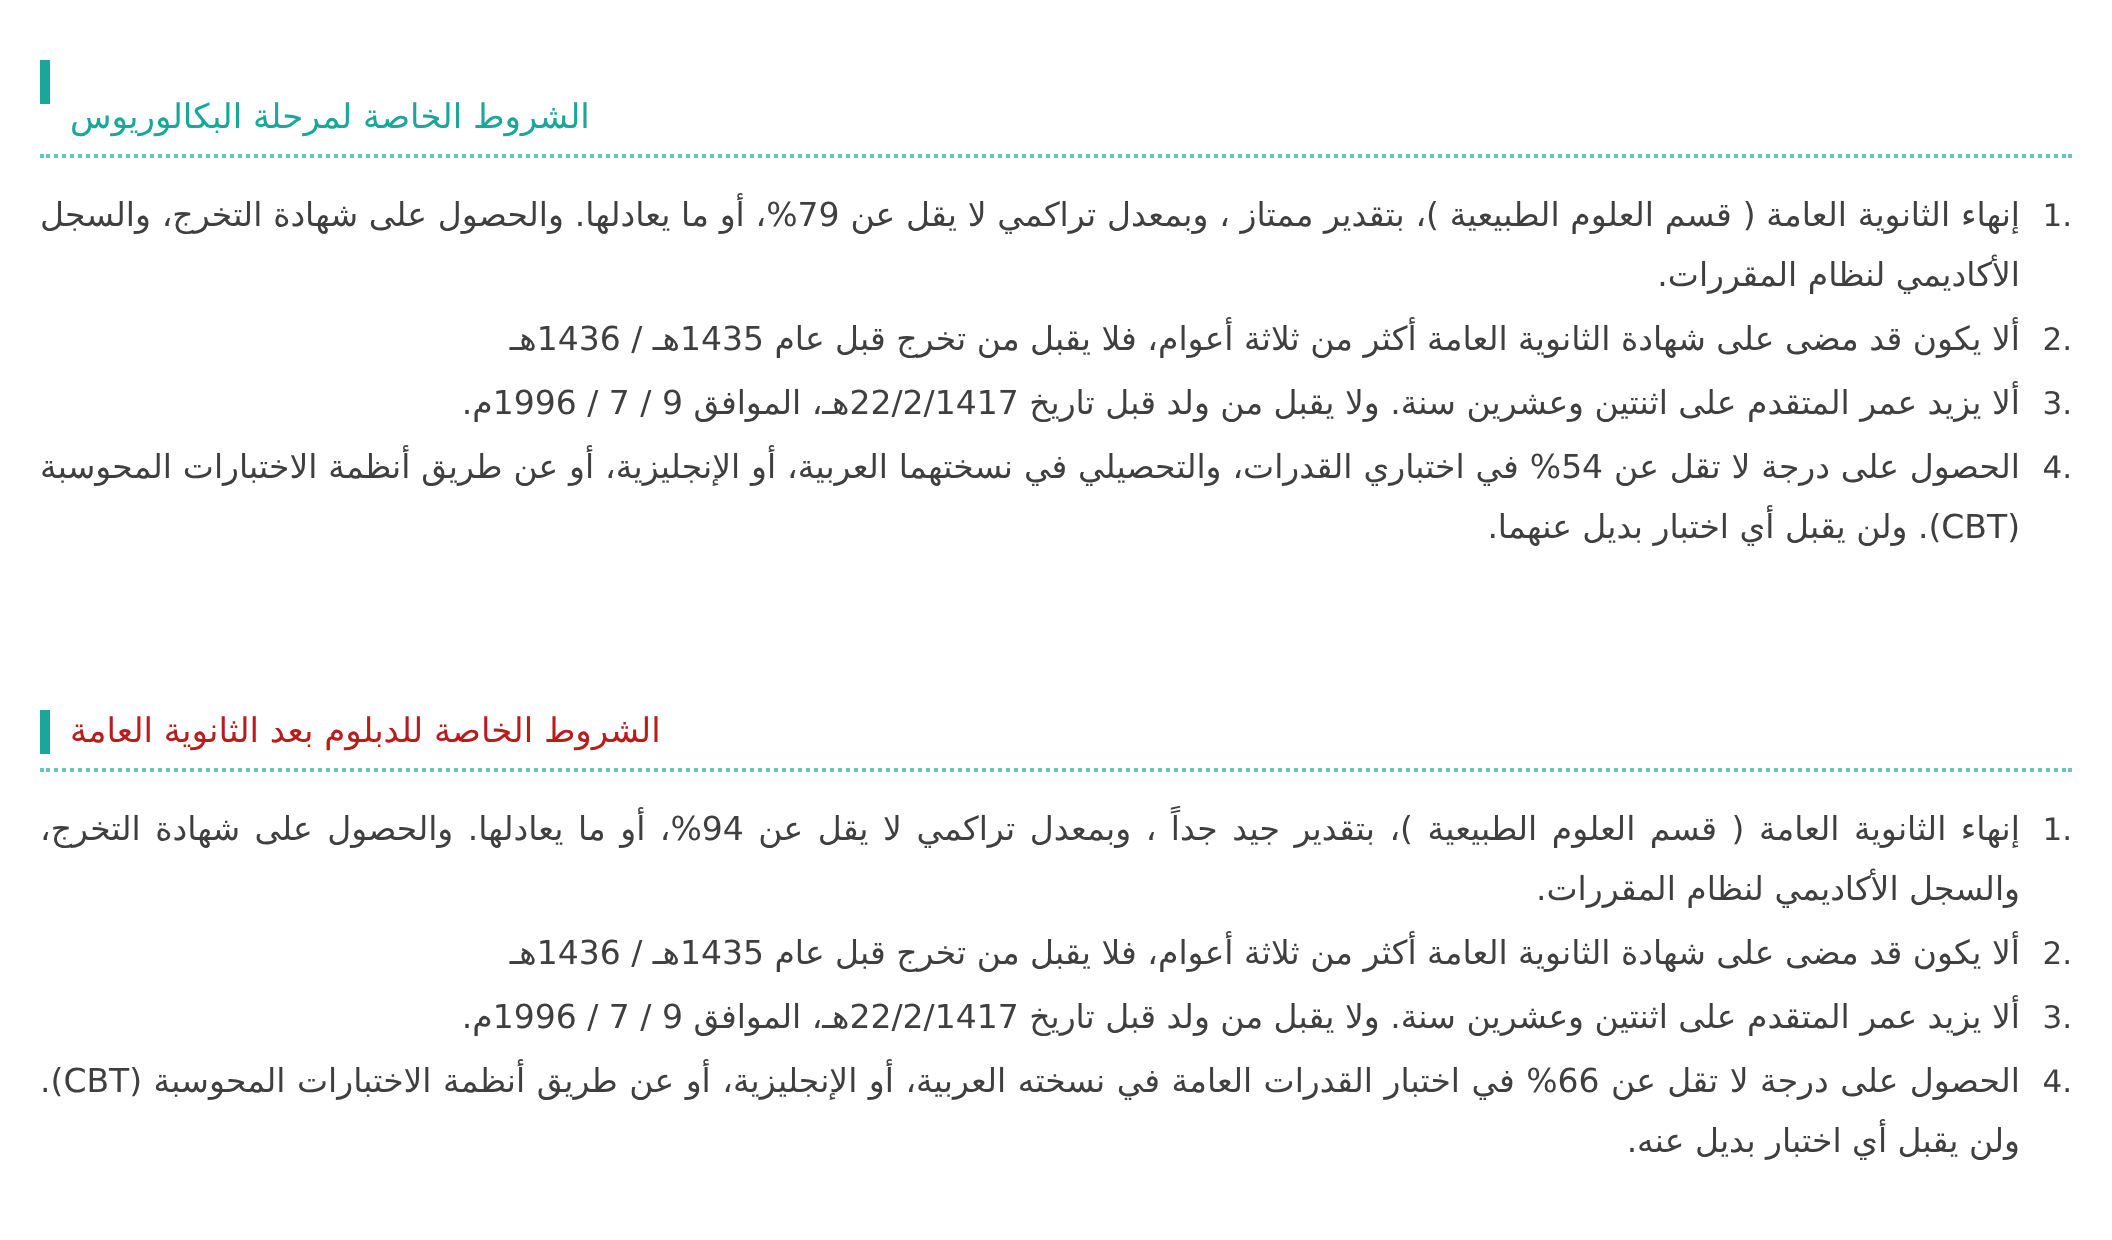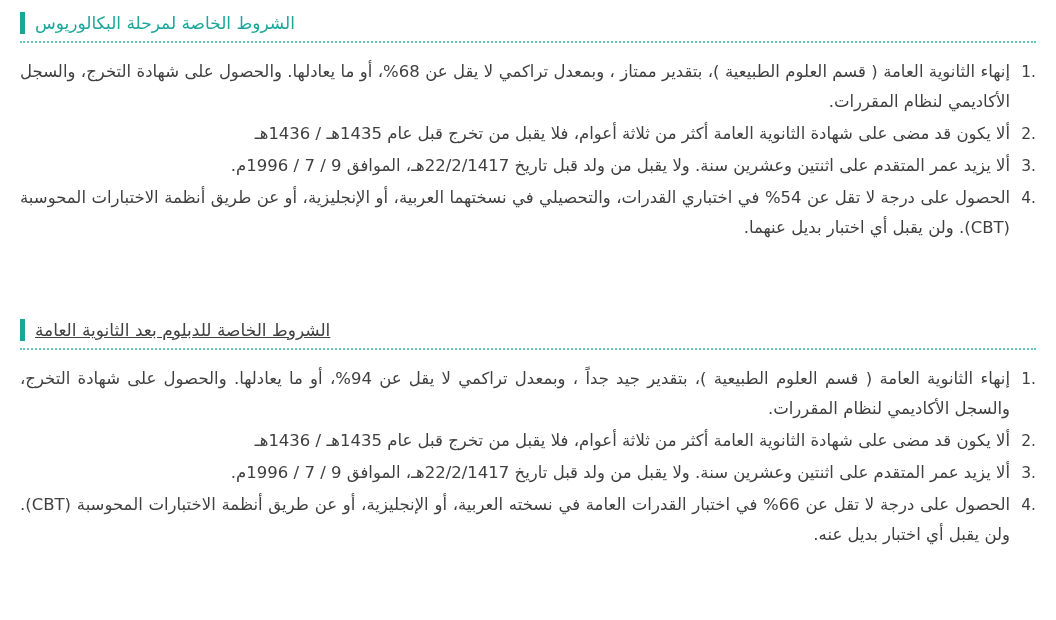--- a/index.html
+++ b/index.html
@@ -94,37 +94,37 @@
   .spacer-between { height: 74px; }
 </style>
 </head>
 <body style="background: rgb(255, 255, 255);">
 
 <div class="page">
 
   <div class="section first">
     <div class="section-header">
       <span class="header-bar" style="background: rgb(26, 167, 154);"></span>
-      <span class="header-title" style="color: rgb(26, 167, 154);">الشروط الخاصة لمرحلة البكالوريوس</span>
+      <span class="header-title" style="color: rgb(26, 167, 154); margin-top: 36px;">الشروط الخاصة لمرحلة البكالوريوس</span>
     </div>
     <div class="dotted-rule" style="border-top-color: rgb(73, 189, 178);"></div>
     <ol class="items">
-      <li>إنهاء الثانوية العامة ( قسم العلوم الطبيعية )، بتقدير ممتاز ، وبمعدل تراكمي لا يقل عن 68%، أو ما يعادلها. والحصول على شهادة التخرج، والسجل الأكاديمي لنظام المقررات.</li>
+      <li>إنهاء الثانوية العامة ( قسم العلوم الطبيعية )، بتقدير ممتاز ، وبمعدل تراكمي لا يقل عن 79%، أو ما يعادلها. والحصول على شهادة التخرج، والسجل الأكاديمي لنظام المقررات.</li>
       <li class="indent">ألا يكون قد مضى على شهادة الثانوية العامة أكثر من ثلاثة أعوام،  فلا يقبل من تخرج قبل عام 1435هـ / 1436هـ</li>
       <li class="indent">ألا يزيد عمر المتقدم على اثنتين وعشرين سنة. ولا يقبل من ولد قبل  تاريخ 22/2/1417هـ، الموافق 9 / 7 / 1996م.</li>
       <li>الحصول على درجة لا تقل عن 54% في اختباري القدرات، والتحصيلي في نسختهما العربية، أو الإنجليزية، أو عن طريق أنظمة الاختبارات المحوسبة (CBT). ولن يقبل أي اختبار بديل عنهما.</li>
     </ol>
   </div>
 
   <div class="spacer-between"></div>
 
   <div class="section second">
     <div class="section-header">
       <span class="header-bar" style="background: rgb(26, 167, 154);"></span>
-      <span class="header-title" style="color: #404040; text-decoration: underline;">الشروط الخاصة للدبلوم بعد الثانوية العامة</span>
+      <span class="header-title" style="color: #b91c1c;">الشروط الخاصة للدبلوم بعد الثانوية العامة</span>
     </div>
     <div class="dotted-rule" style="border-top-color: rgb(73, 189, 178);"></div>
     <ol class="items">
       <li>إنهاء الثانوية العامة ( قسم العلوم الطبيعية )، بتقدير جيد جداً ، وبمعدل تراكمي لا يقل عن 94%، أو ما يعادلها. والحصول على شهادة التخرج، والسجل الأكاديمي لنظام المقررات.</li>
       <li class="indent">ألا يكون قد مضى على شهادة الثانوية العامة أكثر من ثلاثة أعوام،  فلا يقبل من تخرج قبل عام 1435هـ / 1436هـ</li>
       <li class="indent">ألا يزيد عمر المتقدم على اثنتين وعشرين سنة. ولا يقبل من ولد قبل  تاريخ 22/2/1417هـ، الموافق 9 /  7  / 1996م.</li>
       <li>الحصول على درجة لا تقل عن 66% في اختبار القدرات العامة في نسخته العربية، أو الإنجليزية، أو عن طريق أنظمة الاختبارات المحوسبة (CBT). ولن يقبل أي اختبار بديل عنه.</li>
     </ol>
   </div>
 

